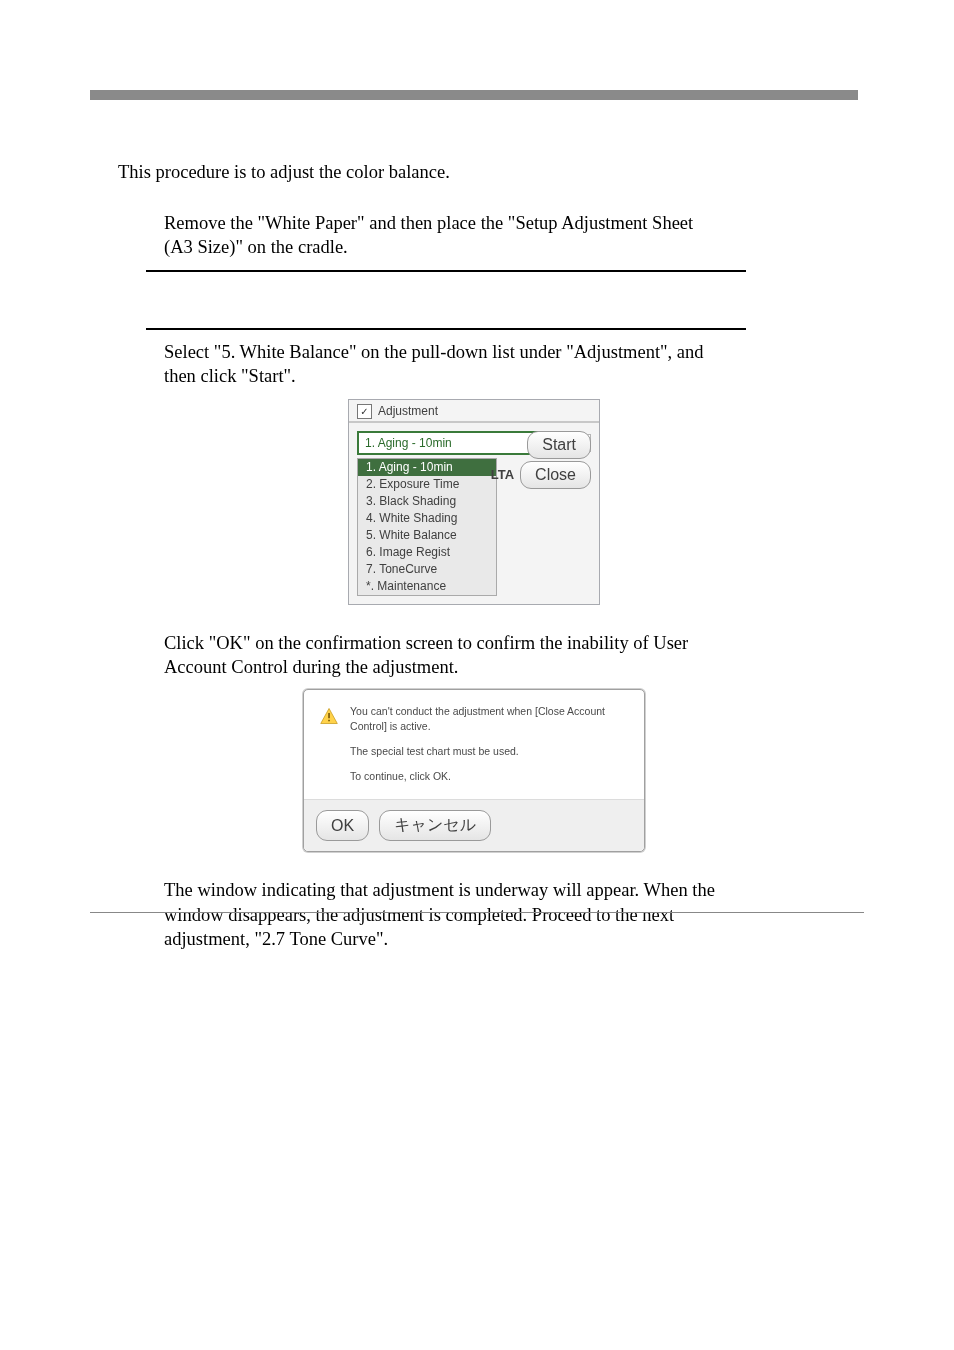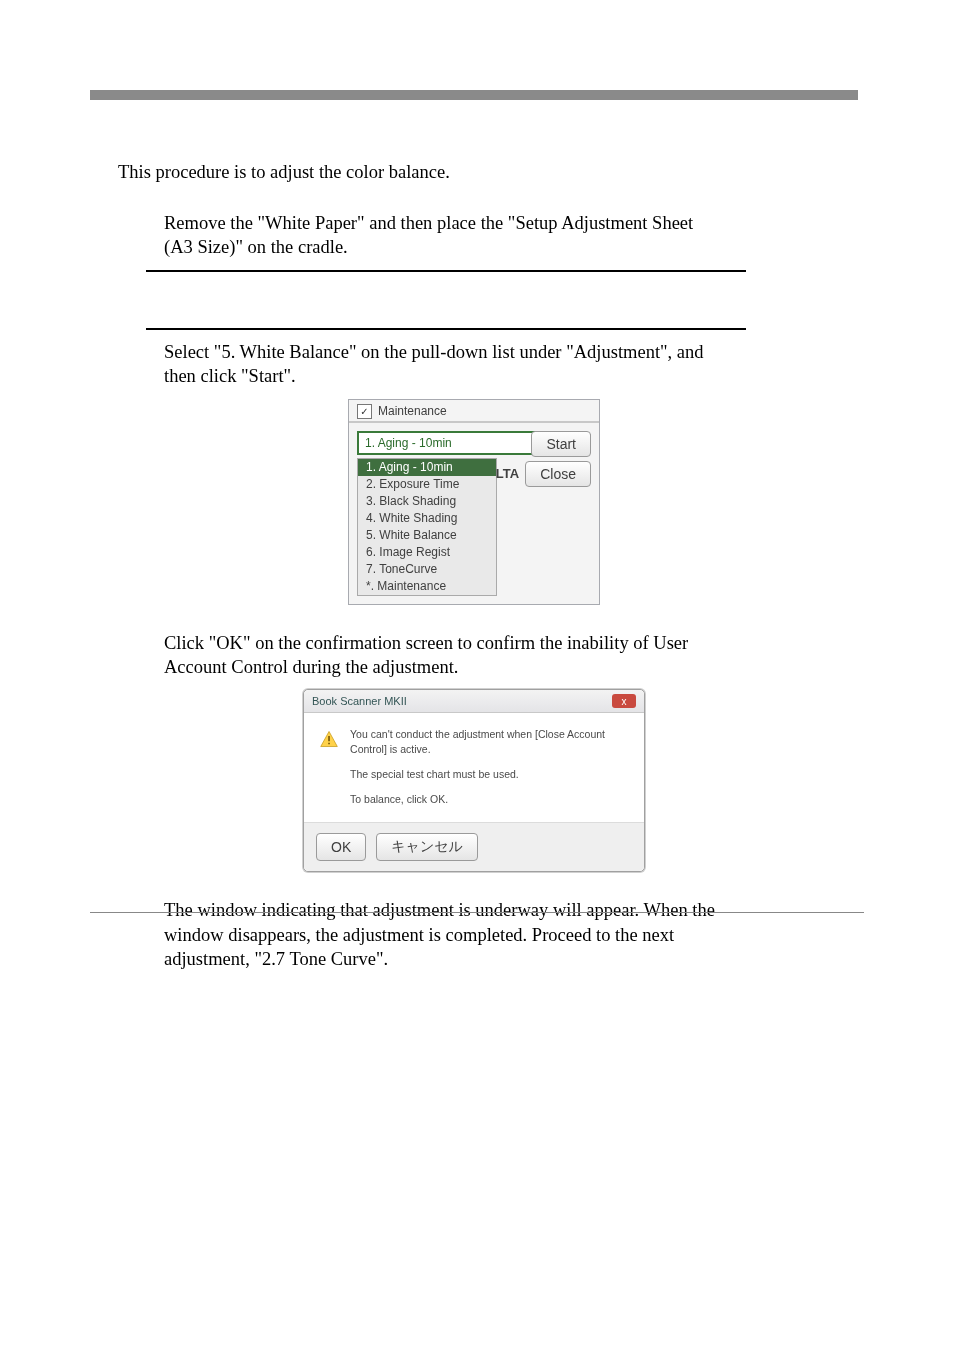--- a/index.html
+++ b/index.html
@@ -11,21 +11,21 @@
   .sep2{border:0;border-top:2.5px solid #000;margin:56px 0 10px 56px;width:600px}
   .fig{display:flex;justify-content:center;margin:10px 0 26px 0}
   
   .adj-panel{width:250px;border:1px solid #a8aab0;background:#f4f4f4;font-family:Verdana,Tahoma,sans-serif;font-size:12px;color:#404040}
   .adj-title{display:flex;align-items:center;gap:6px;padding:4px 8px 2px 8px;border-bottom:2px solid #c8c8c8}
   .chk{display:inline-flex;width:13px;height:13px;border:1px solid #777;background:#fff;align-items:center;justify-content:center;font-size:10px;color:#333}
   .adj-body{position:relative;padding:8px}
   .combo{display:flex;align-items:center}
   .combo-box{flex:1;border:2px solid #3a7a3a;background:#fff;color:#2a6a2a;padding:3px 6px;display:flex;justify-content:space-between;align-items:center}
   .dd-arrow{width:16px;height:16px;border:1px solid #b5b5b5;background:linear-gradient(#fff,#d9d9d9);display:flex;align-items:center;justify-content:center;margin-left:-1px}
-  .btn{border:1px solid #9a9a9a;background:linear-gradient(#fff,#e5e5e5);padding:4px 14px;font-size:14px;color:#404040;border-radius:4px}
+  .btn{border:1px solid #9a9a9a;background:linear-gradient(#fff,#e5e5e5);padding:4px 14px;font-size:16px;color:#404040;border-radius:11px}
   .start-btn{position:absolute;right:8px;top:8px}
   .close-wrap{position:absolute;right:8px;top:38px;display:flex;align-items:center;gap:6px}
   .lta{font-weight:bold;font-size:13px}
   .dd-list{margin-top:3px;background:#e9e9e9;border:1px solid #aaa;width:138px}
   .dd-item{padding:1.5px 8px}
   .dd-hi{background:#3f6f3f;color:#fff}
   
   .dlg{width:340px;border:1px solid #a0a0a0;border-radius:5px;background:#fff;font-family:Tahoma,Verdana,sans-serif;box-shadow:0 0 0 1px #d0d0d0}
   .dlg-titlebar{display:flex;align-items:center;justify-content:space-between;background:linear-gradient(#f3f3f3,#e4e4e7);padding:4px 8px;border-bottom:1px solid #c8c8c8;border-radius:5px 5px 0 0;font-size:11px;color:#355}
   .dlg-close{width:24px;height:14px;border-radius:3px;background:#c94a3f;color:#fff;font-size:10px;display:flex;align-items:center;justify-content:center}
@@ -47,21 +47,21 @@
   <p class="step">Remove the "White Paper" and then place the "Setup Adjustment Sheet (A3 Size)" on the cradle.</p>
   <hr class="sep">
   <hr class="sep2">
 
   <p class="step">Select "5. White Balance" on the pull-down list under "Adjustment", and then click "Start".</p>
 
   <div class="fig">
     <div class="adj-panel">
       <div class="adj-title">
         <span class="chk">✓</span>
-        <span>Maintenance</span>
+        <span>Adjustment</span>
       </div>
       <div class="adj-body">
         <div class="combo">
           <div class="combo-box">
             <span>1. Aging - 10min</span>
           </div>
           <div class="dd-arrow">▾</div>
         </div>
         <button class="btn start-btn">Start</button>
         <div class="close-wrap">
@@ -79,34 +79,30 @@
           <div class="dd-item">*. Maintenance</div>
         </div>
       </div>
     </div>
   </div>
 
   <p class="step">Click "OK" on the confirmation screen to confirm the inability of User Account Control during the adjustment.</p>
 
   <div class="fig">
     <div class="dlg">
-      <div class="dlg-titlebar">
-        <span>Book Scanner MKII</span>
-        <span class="dlg-close">x</span>
-      </div>
       <div class="dlg-body">
         <svg class="warn-icon" viewBox="0 0 24 22">
           <polygon points="12,1 23,21 1,21" fill="#ffd24a" stroke="#c79a1a" stroke-width="1"></polygon>
           <rect x="11" y="7" width="2" height="7" fill="#6b4b00"></rect>
           <rect x="11" y="16" width="2" height="2" fill="#6b4b00"></rect>
         </svg>
         <div class="dlg-text">
           <p>You can't conduct the adjustment when [Close Account Control] is active.</p>
           <p>The special test chart must be used.</p>
-          <p>To balance, click OK.</p>
+          <p>To continue, click OK.</p>
         </div>
       </div>
       <div class="dlg-btns">
         <button class="btn">OK</button>
         <button class="btn">キャンセル</button>
       </div>
     </div>
   </div>
 
   <p class="step">The window indicating that adjustment is underway will appear. When the window disappears, the adjustment is completed. Proceed to the next adjustment, "2.7 Tone Curve".</p>

